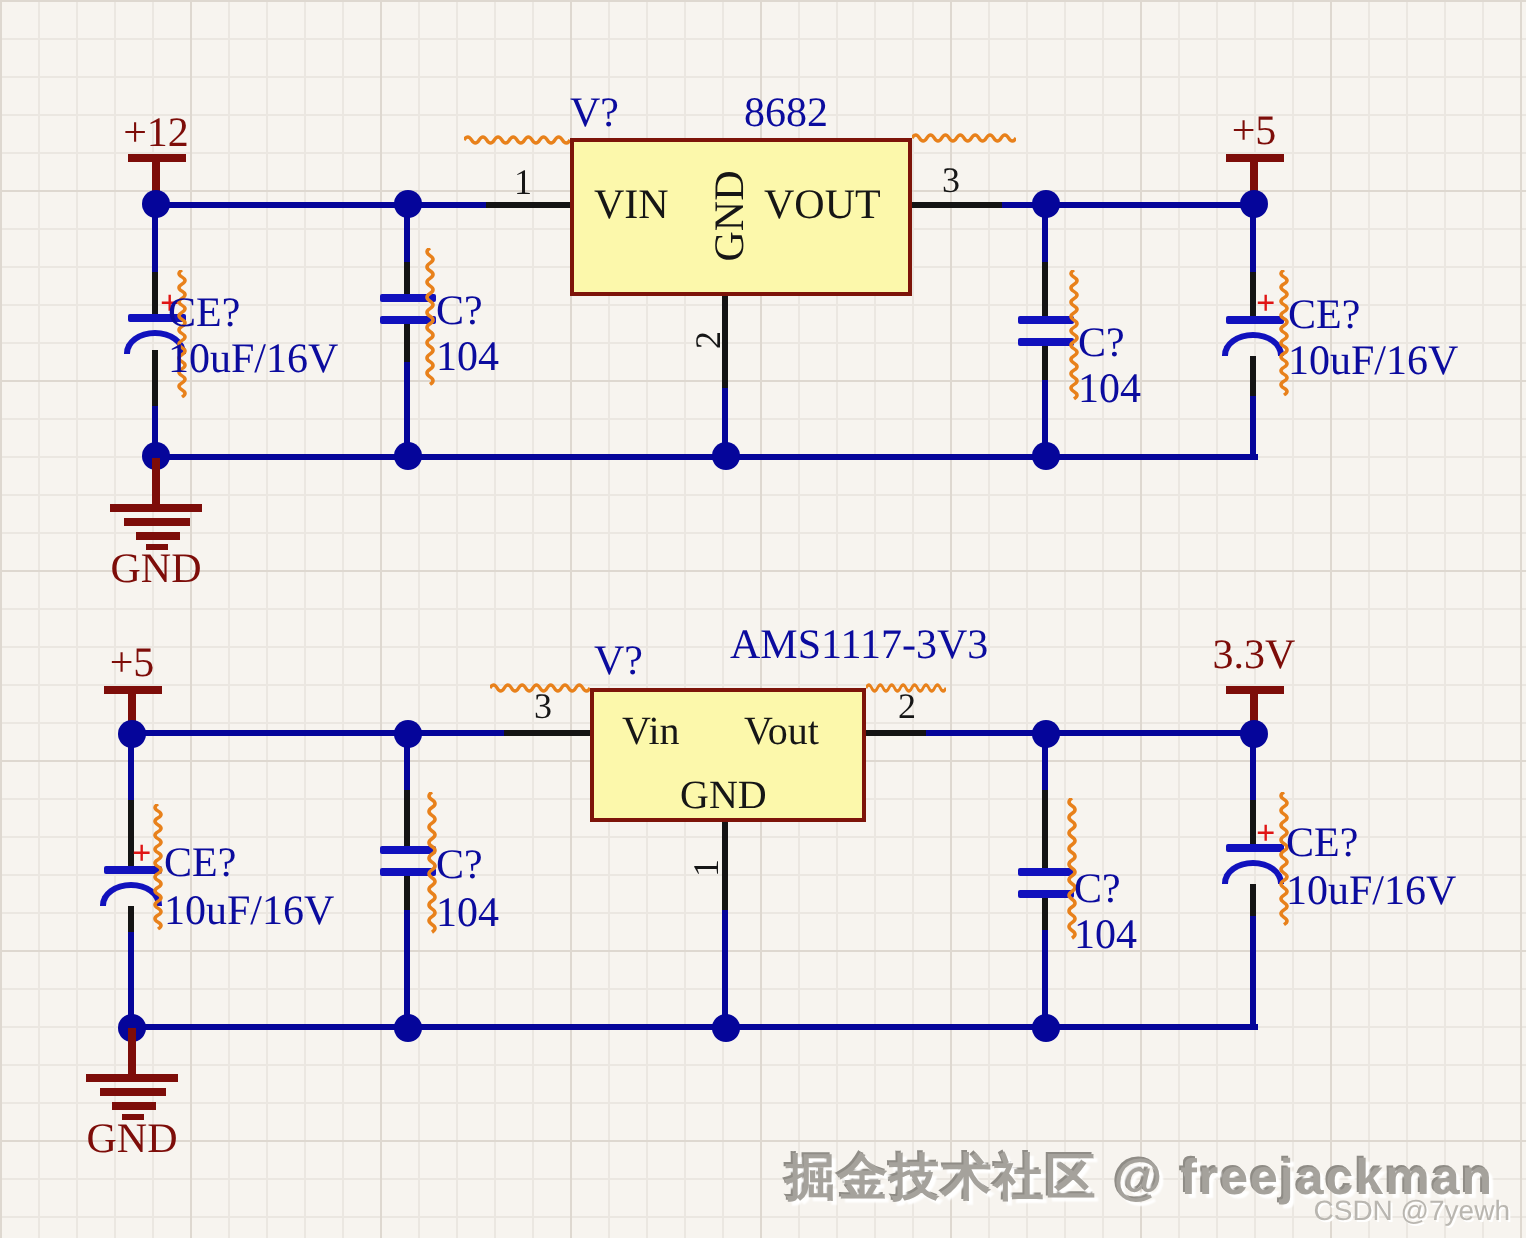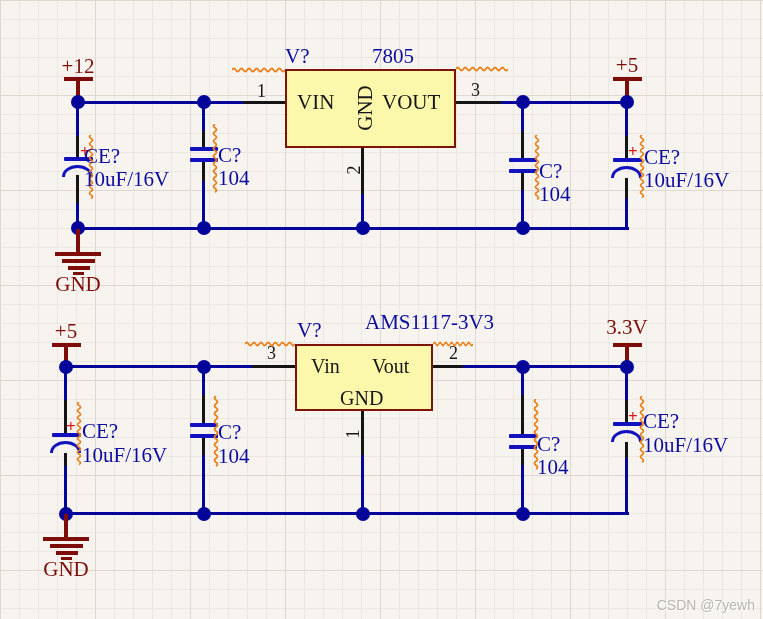--- a/index.html
+++ b/index.html
@@ -62,21 +62,21 @@
     <div class="seg marw" style="left:625px;top:80px;width:4px;height:21px"></div>
 
     <div class="seg wire" style="left:77px;top:101px;width:166px;height:3px"></div>
     <div class="seg pinw" style="left:243px;top:101px;width:42px;height:3px"></div>
     <div class="seg pinw" style="left:456px;top:101px;width:45px;height:3px"></div>
     <div class="seg wire" style="left:501px;top:101px;width:128px;height:3px"></div>
     <div class="seg wire" style="left:77px;top:227px;width:552px;height:3px"></div>
 
     <div class="cbody" style="left:285px;top:69px;width:171px;height:79px"></div>
     <span class="txt blue" style="left:285px;top:46px">V?</span>
-    <span class="txt blue" style="left:372px;top:46px">7805</span>
+    <span class="txt blue" style="left:372px;top:46px">8682</span>
     <span class="txt num" style="left:257px;top:82px">1</span>
     <span class="txt num" style="left:471px;top:81px">3</span>
     <span class="txt blk" style="left:297px;top:92px">VIN</span>
     <span class="txt blk rot" style="left:365px;top:108px">GND</span>
     <span class="txt blk" style="left:382px;top:92px">VOUT</span>
     <span class="txt num rot" style="left:354px;top:170px">2</span>
     <div class="seg pinw" style="left:361px;top:148px;width:3px;height:46px"></div>
     <div class="seg wire" style="left:361px;top:194px;width:3px;height:35px"></div>
 
     <svg class="sq" style="left:232px;top:67px" width="53" height="6" viewBox="0 0 56 6" preserveAspectRatio="none">
@@ -248,15 +248,16 @@
     <div class="dot" style="left:516px;top:507px"></div>
 
     <div class="seg marw" style="left:64px;top:514px;width:4px;height:23px"></div>
     <div class="seg marw" style="left:43px;top:537px;width:46px;height:4px"></div>
     <div class="seg marw" style="left:50px;top:544px;width:33px;height:4px"></div>
     <div class="seg marw" style="left:56px;top:551px;width:22px;height:4px"></div>
     <div class="seg marw" style="left:61px;top:557px;width:11px;height:3px"></div>
     <span class="txt mar cx" style="left:66px;top:559px">GND</span>
   </div>
 
+  <div class="wm1">掘金技术社区 @ freejackman</div>
   <div class="wm2">CSDN @7yewh</div>
 
 </div>
 
 </body></html>

